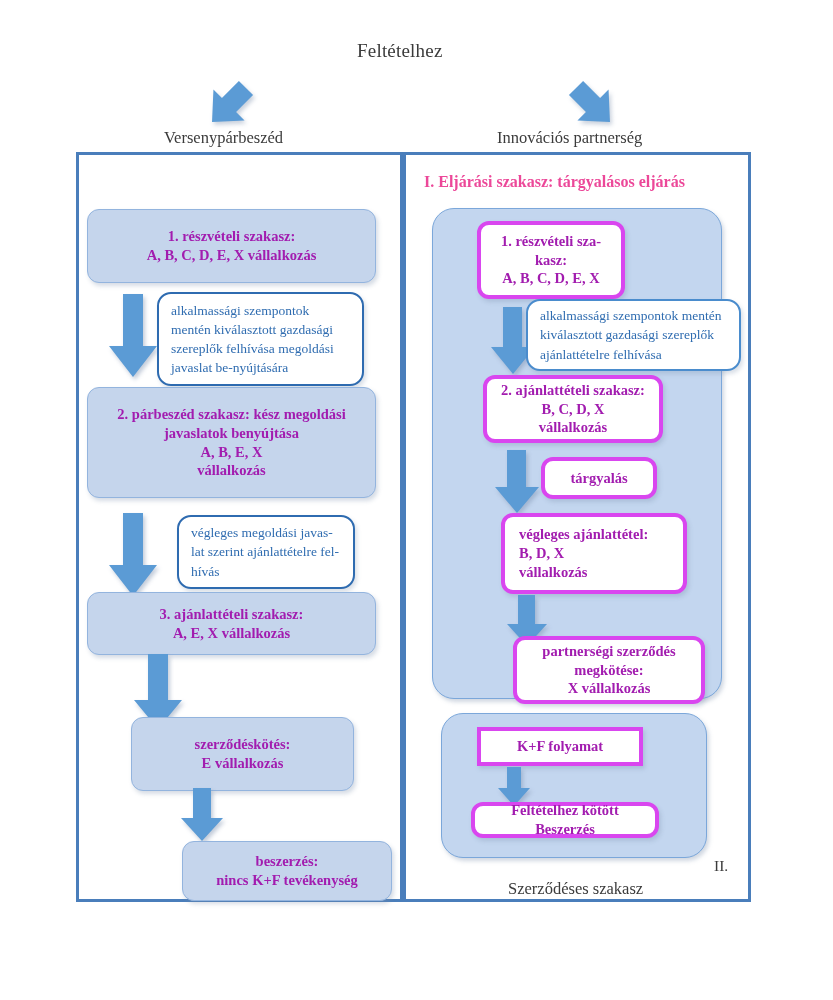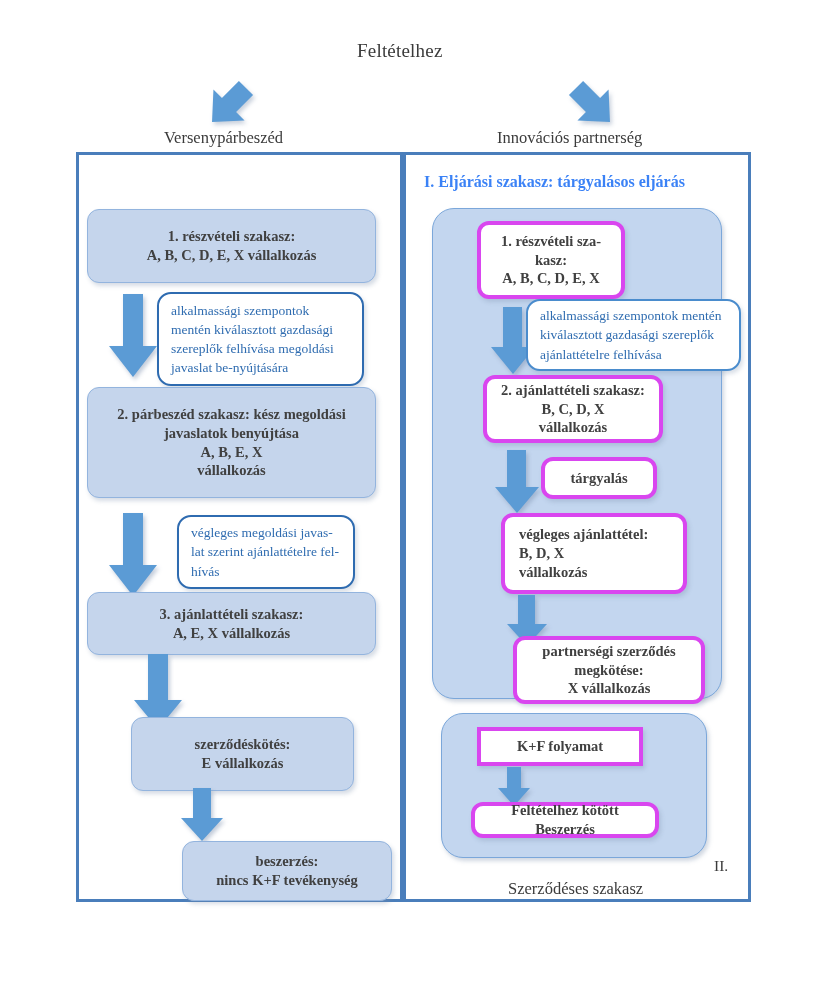--- a/index.html
+++ b/index.html
@@ -36,21 +36,21 @@
   .branch-label {
     position: absolute;
     color: #3b3b3b;
     font-family: "Liberation Serif", "DejaVu Serif", serif;
     font-size: 16.5px;
     font-weight: 400;
     white-space: nowrap;
   }
   .phase-label {
     position: absolute;
-    color: #3b82f6;
+    color: #ec4899;
     font-family: "Liberation Serif", "DejaVu Serif", serif;
     font-size: 16px;
     font-weight: 700;
     white-space: nowrap;
   }
   .phase-caption {
     position: absolute;
     color: #3b3b3b;
     font-family: "Liberation Serif", "DejaVu Serif", serif;
     font-size: 16.5px;
@@ -83,21 +83,21 @@
     box-shadow: 2px 3px 4px rgba(120,140,170,.35);
   }
 
   
   .box {
     position: absolute;
     box-sizing: border-box;
     display: flex;
     flex-direction: column;
     justify-content: center;
-    color: #404040;
+    color: #a21caf;
     font-family: "Liberation Serif", "DejaVu Serif", serif;
     font-weight: 700;
     font-size: 14.5px;
     line-height: 1.30;
     text-align: center;
     padding: 4px 8px;
     border-radius: 12px;
   }
   .box.fill {
     background: #c5d5ec;

